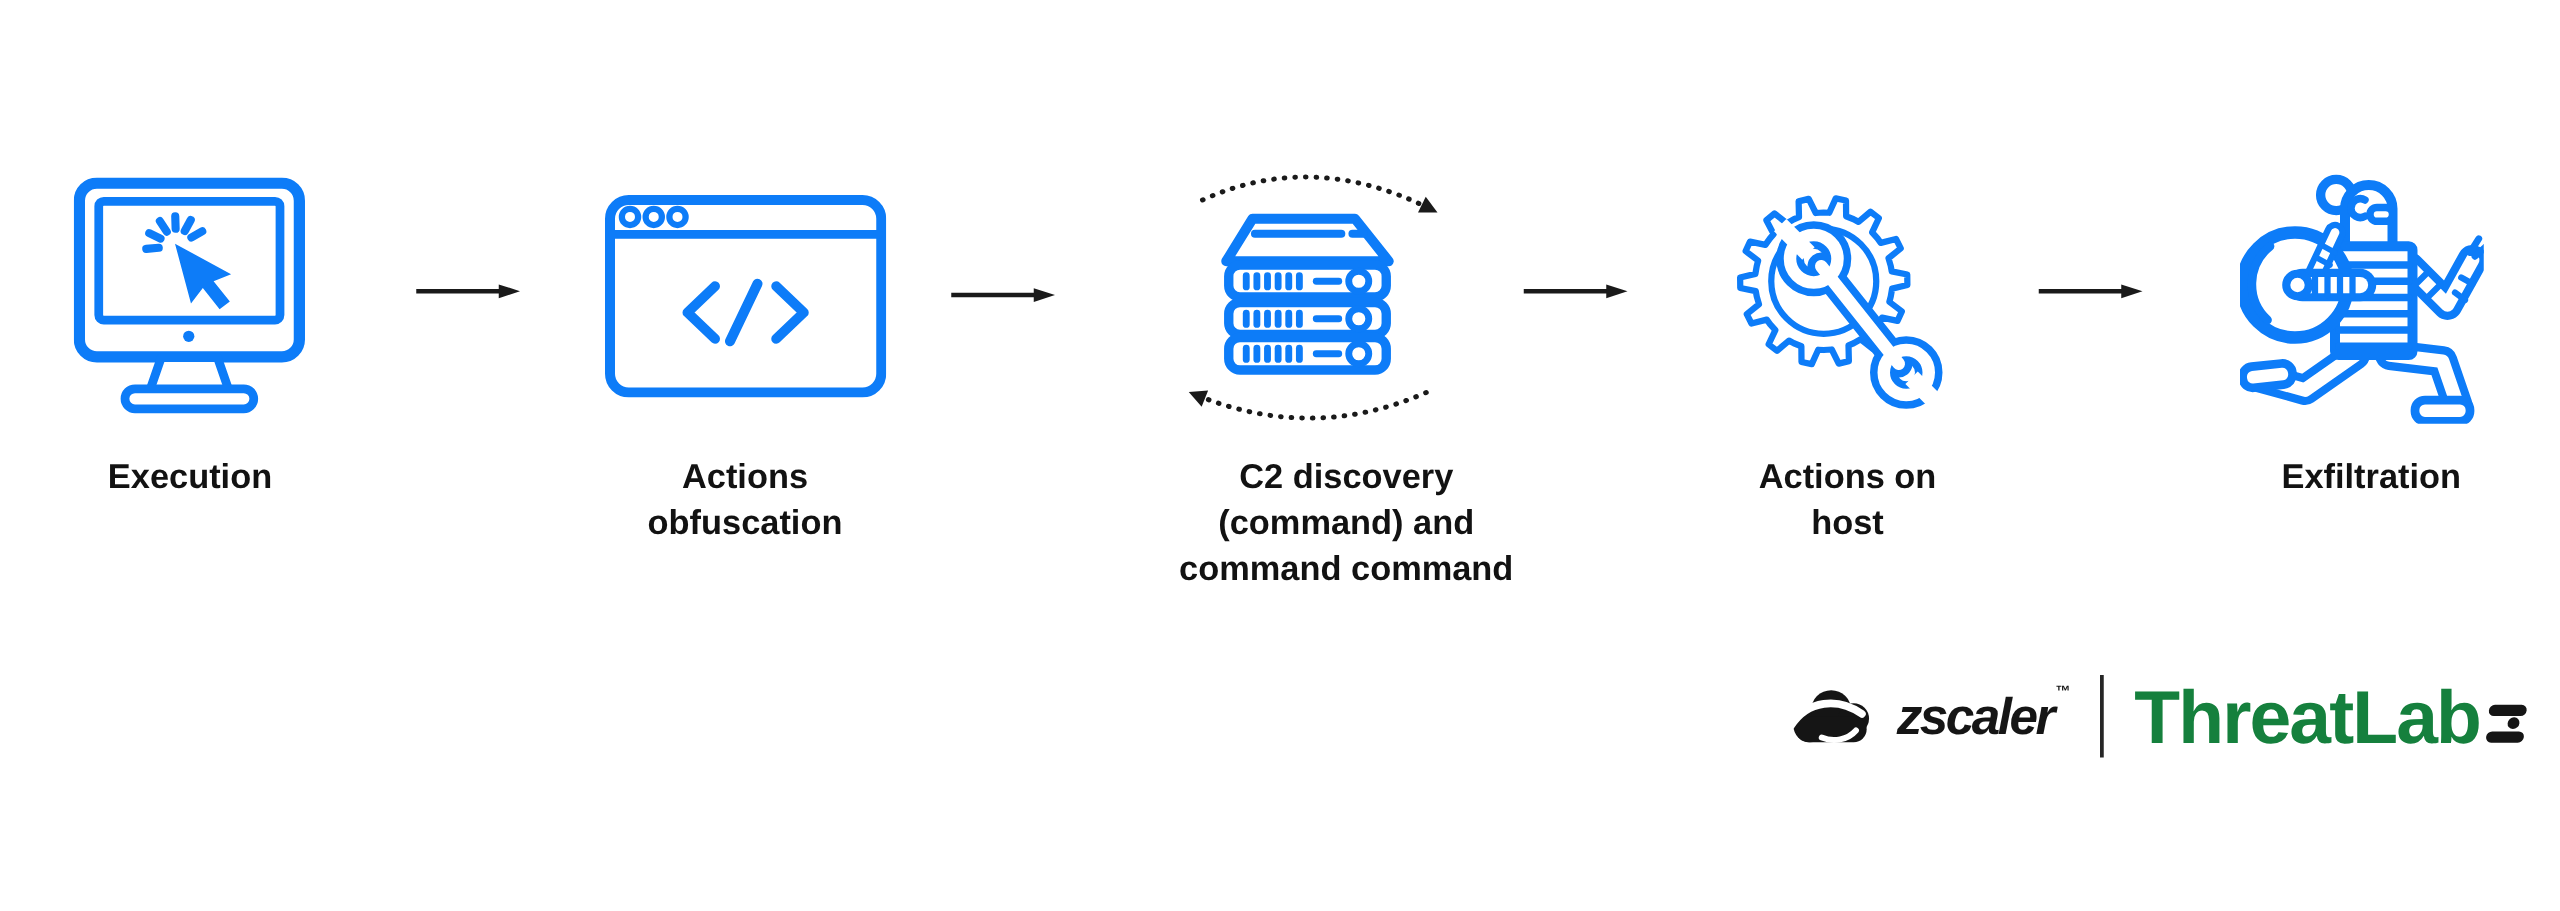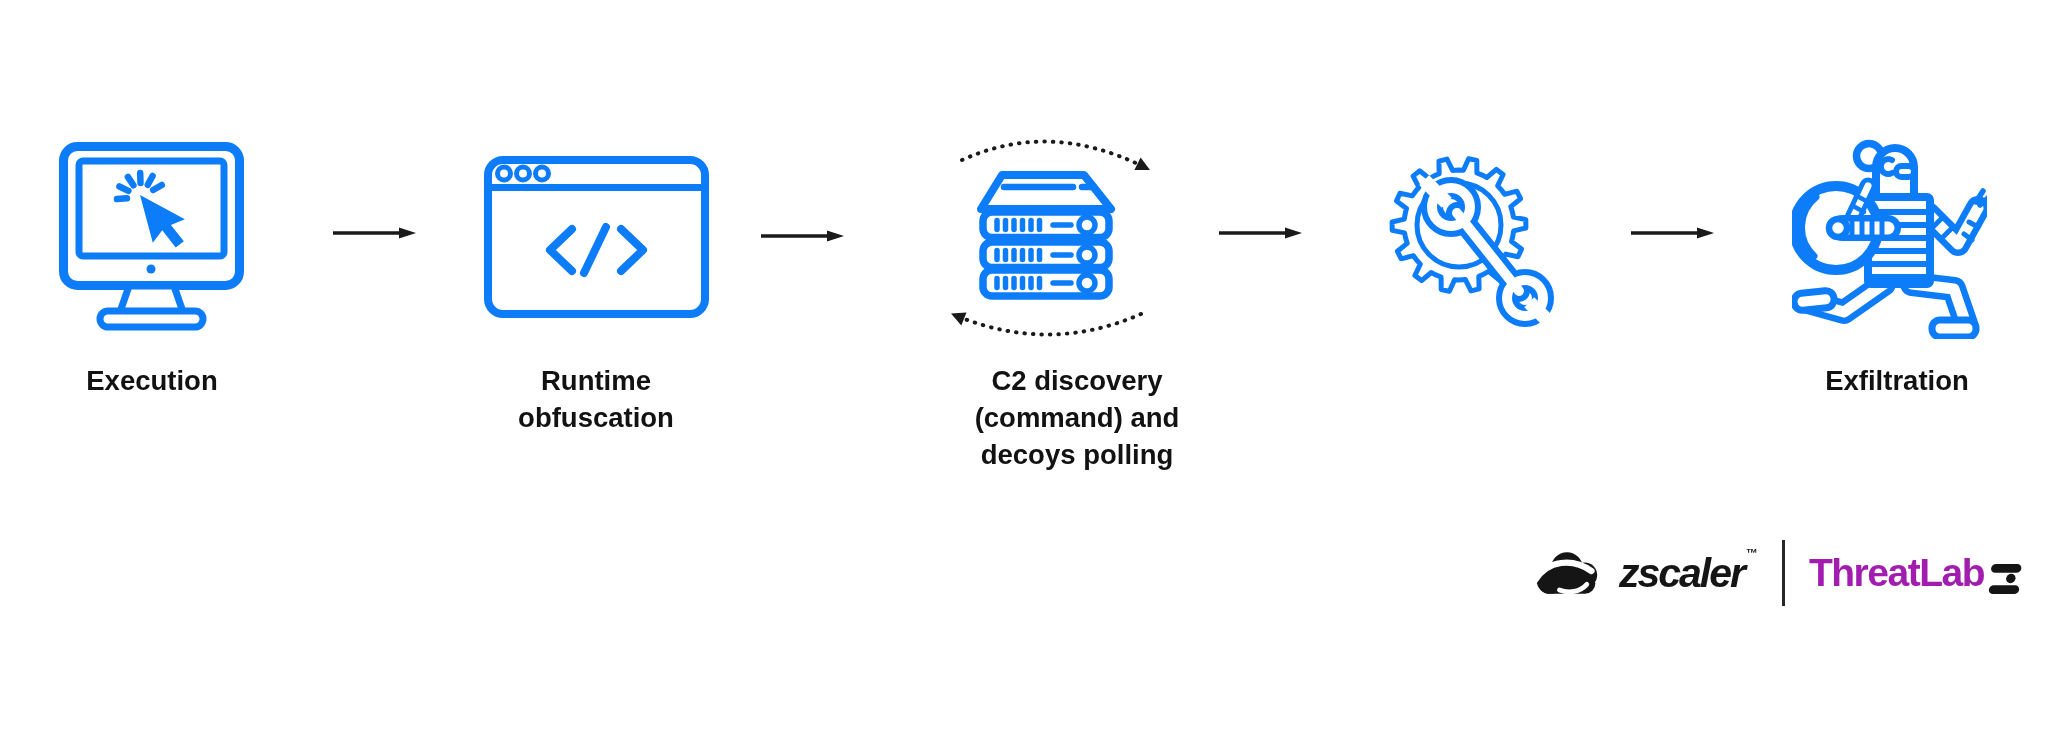--- a/index.html
+++ b/index.html
@@ -16,21 +16,21 @@
   .bl{fill:none;stroke:var(--blue,#0d7cf8);stroke-linecap:round;stroke-linejoin:round;}
   .wo{fill:none;stroke:#fff;stroke-linecap:round;stroke-linejoin:round;}
   .arc{fill:none;stroke:var(--arrow,#1a1a1a);stroke-width:4;stroke-dasharray:0.5 8;stroke-linecap:round;}
   .ah{fill:var(--arrow,#1a1a1a);}
   .fl-line{stroke:var(--arrow,#1a1a1a);stroke-width:3.6;}
   
   .footer{position:absolute;right:26px;top:532px;height:82px;display:flex;align-items:center;}
   .zs{font-style:italic;font-weight:700;font-size:41px;letter-spacing:-2px;color:#151515;margin-left:18px;}
   .tm{font-size:12px;font-weight:700;color:#151515;align-self:flex-start;margin-top:14px;margin-left:2px;}
   .logo-divider{width:3px;height:66px;background:#262626;margin:0 24px;}
-  .tl{font-weight:700;font-size:39px;letter-spacing:-1.5px;color:#a21caf;}
+  .tl{font-weight:700;font-size:60px;letter-spacing:-1.5px;color:#15803d;}
   .zglyph{margin-left:4px;margin-top:12px;}
 </style>
 </head>
 <body>
 
 <div id="canvas">
 
   <div class="icon" style="left:59px;top:142px;">
     <svg width="185" height="190" viewBox="0 0 185 190">
       <rect class="fw" x="4.5" y="4.5" width="176" height="139" rx="14" stroke-width="9"></rect>
@@ -64,21 +64,21 @@
       <line class="st" x1="6" y1="31.5" x2="219" y2="31.5" stroke-width="7"></line>
       <circle class="fw" cx="20" cy="17.5" r="6.5" stroke-width="5"></circle>
       <circle class="fw" cx="39" cy="17.5" r="6.5" stroke-width="5"></circle>
       <circle class="fw" cx="58" cy="17.5" r="6.5" stroke-width="5"></circle>
       <path class="st" stroke-width="8" d="M88,73 L66,94 L88,115"></path>
       <path class="st" stroke-width="8" d="M100,117 L122,71"></path>
       <path class="st" stroke-width="8" d="M137,73 L159,94 L137,115"></path>
     </svg>
   </div>
   <div class="stage-label" style="left:476px;top:362px;width:240px;">
-    <span>Runtime</span><br>
+    <span>Actions</span><br>
     <span>obfuscation</span>
   </div>
 
   <svg class="flow-arrow" style="left:758px;top:227px;" width="88" height="18" viewBox="0 0 88 18">
     <line class="fl-line" x1="3" y1="9" x2="70" y2="9"></line>
     <polygon class="ah" points="86,9 69,3.5 69,14.5"></polygon>
   </svg>
 
   <div class="icon" style="left:945px;top:132px;">
     <svg width="210" height="215" viewBox="0 0 210 215">
@@ -118,21 +118,21 @@
         <line x1="108" y1="151" x2="126" y2="151"></line>
       </g>
       <circle class="fw" cx="142" cy="93" r="8" stroke-width="5.5"></circle>
       <circle class="fw" cx="142" cy="123" r="8" stroke-width="5.5"></circle>
       <circle class="fw" cx="142" cy="151" r="8" stroke-width="5.5"></circle>
     </svg>
   </div>
   <div class="stage-label" style="left:937px;top:362px;width:280px;">
     <span>C2 discovery</span><br>
     <span>(command) and</span><br>
-    <span>decoys polling</span>
+    <span>command command</span>
   </div>
 
   <svg class="flow-arrow" style="left:1216px;top:224px;" width="88" height="18" viewBox="0 0 88 18">
     <line class="fl-line" x1="3" y1="9" x2="70" y2="9"></line>
     <polygon class="ah" points="86,9 69,3.5 69,14.5"></polygon>
   </svg>
 
   <div class="icon" style="left:1381px;top:151px;">
     <svg width="178" height="182" viewBox="0 0 178 182">
       <path id="gear-teeth" class="fw" stroke-width="5" d="M78.0,19.0 L82.4,19.2 L87.6,7.7 L95.8,9.4 L95.9,22.0 L101.9,24.4 L105.8,26.5 L115.4,18.4 L122.1,23.5 L116.7,34.9 L121.0,39.7 L123.6,43.3 L135.8,40.2 L139.6,47.7 L129.8,55.6 L131.6,61.8 L132.4,66.1 L144.8,68.6 L144.9,77.0 L132.7,79.9 L131.6,86.2 L130.5,90.5 L140.5,98.1 L137.0,105.7 L124.7,103.1 L121.0,108.3 L118.1,111.7 L123.9,122.8 L117.4,128.2 L107.5,120.4 L101.9,123.6 L97.8,125.3 L98.1,137.9 L90.0,139.9 L84.4,128.6 L78.0,129.0 L73.6,128.8 L68.4,140.3 L60.2,138.6 L60.1,126.0 L54.1,123.6 L50.2,121.5 L40.6,129.6 L33.9,124.5 L39.3,113.1 L35.0,108.3 L32.4,104.7 L20.2,107.8 L16.4,100.3 L26.2,92.4 L24.4,86.2 L23.6,81.9 L11.2,79.4 L11.1,71.0 L23.3,68.1 L24.4,61.8 L25.5,57.5 L15.5,49.9 L19.0,42.3 L31.3,44.9 L35.0,39.7 L37.9,36.3 L32.1,25.2 L38.6,19.8 L48.5,27.6 L54.1,24.4 L58.2,22.7 L57.9,10.1 L66.0,8.1 L71.6,19.4 Z"></path>
@@ -143,20 +143,24 @@
         <circle cx="144" cy="147" r="18" fill="none"></circle>
       </g>
       <g class="wo" stroke-width="10">
         <circle cx="70" cy="56" r="19"></circle>
         <line x1="76" y1="62" x2="138" y2="140"></line>
         <circle cx="144" cy="147" r="18"></circle>
       </g>
       <rect x="-7" y="-38" width="14" height="32" fill="#fff" transform="translate(70,56) rotate(-45)"></rect>
       <rect x="-7" y="6" width="14" height="32" fill="#fff" transform="translate(144,147) rotate(-45)"></rect>
     </svg>
+  </div>
+  <div class="stage-label" style="left:1345px;top:362px;width:266px;">
+    <span>Actions on</span><br>
+    <span>host</span>
   </div>
 
   <svg class="flow-arrow" style="left:1628px;top:224px;" width="88" height="18" viewBox="0 0 88 18">
     <line class="fl-line" x1="3" y1="9" x2="70" y2="9"></line>
     <polygon class="ah" points="86,9 69,3.5 69,14.5"></polygon>
   </svg>
 
   <div class="icon" style="left:1792px;top:134px;">
     <svg width="195" height="205" viewBox="0 0 195 205">
       <path class="bl" stroke-width="24" d="M92,150 L52,178 L16,168"></path>

